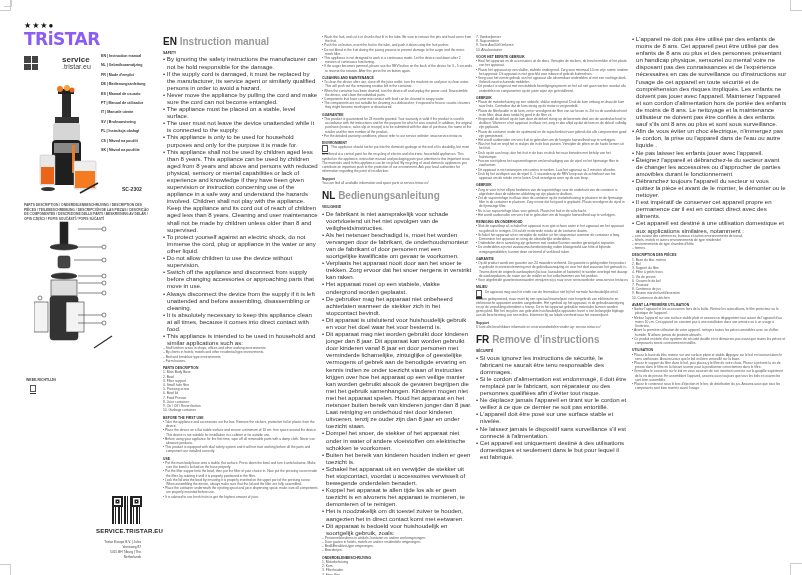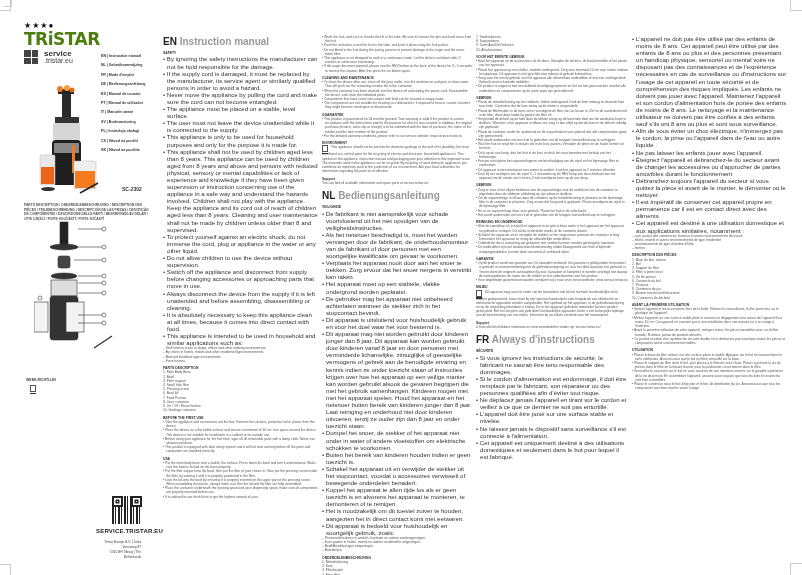--- a/index.html
+++ b/index.html
@@ -2,22 +2,22 @@
 <html><head>
 <meta charset="utf-8">
 <style>
 *{box-sizing:border-box;margin:0;padding:0}
 html,body{width:802px;height:575px;background:#fff;overflow:hidden}
 body{position:relative;font-family:"Liberation Sans",sans-serif;color:#222}
 .crop{position:absolute;border:1px solid #ccc}
 .cover{position:absolute;left:0;top:0;width:165px;height:575px}
 .logo{position:absolute;left:24px;top:22px;width:80px}
 .stars{font-size:8px;letter-spacing:1px;color:#111;line-height:8px}
-.brand{font-family:"DejaVu Sans",sans-serif;font-weight:bold;font-size:17px;letter-spacing:-0.5px;color:#4d7c0f;line-height:18px}
-.svc{position:absolute;left:24px;top:50px;display:flex;align-items:flex-start;gap:6px}
+.brand{font-family:"DejaVu Sans",sans-serif;font-weight:bold;font-size:17px;letter-spacing:-0.5px;color:#8b5cf6;line-height:18px}
+.svc{position:absolute;left:24px;top:56px;display:flex;align-items:flex-start;gap:24px}
 .grid4{width:14px;height:14px;display:grid;grid-template-columns:1fr 1fr;gap:1px}
 .grid4 span{background:#444;display:block}
 .svctext{font-size:7px;color:#444;line-height:7px}
 .svctext b{display:block;font-size:8px;color:#333}
 .langs{position:absolute;left:101px;top:52px;font-size:3.6px;line-height:9.4px;font-weight:bold;color:#333}
 .model{position:absolute;left:122px;top:186px;font-size:5px;font-weight:bold;color:#333}
 .product{position:absolute;left:38px;top:85px;width:62px;height:110px}
 .parts-caption{position:absolute;left:24px;top:203px;width:128px;font-size:3.3px;line-height:4.5px;font-weight:bold;color:#555}
 .explode{position:absolute;left:34px;top:220px;width:92px;height:130px}
 .weee{position:absolute;left:26px;top:378px;font-size:3.5px;font-weight:bold;color:#444}
@@ -307,21 +307,21 @@
   <ul class="sm">
     <li>Op dit product wordt een garantie van 24 maanden verleend. Uw garantie is geldig indien het product is gebruikt in overeenstemming met de gebruiksaanwijzing en voor het doel waarvoor het gemaakt is. Tevens dient de originele aankoopbon (factuur, kassabon of kwitantie) te worden overlegd met daarop de aankoopdatum, de naam van de retailer en het artikelnummer van het product.</li>
       <li>Voor uitgebreide garantievoorwaarden verwijzen wij u naar onze servicewebsite: www.service.tristar.eu</li>
   </ul>
   <div class="sub">MILIEU</div>
   <div class="sm"><span class="binicon"></span><span>Dit apparaat mag aan het einde van de levensduur niet bij het normale huishoudelijke afval worden gedeponeerd, maar moet bij een speciaal inzamelpunt voor hergebruik van elektrische en elektronische apparaten worden aangeboden. Het symbool op het apparaat, in de gebruiksaanwijzing en op de verpakking attendeert u hierop. De in het apparaat gebruikte materialen kunnen worden gerecycled. Met het recyclen van gebruikte huishoudelijke apparaten levert u een belangrijke bijdrage aan de bescherming van ons milieu. Informeer bij uw lokale overheid naar het inzamelpunt.</span></div>
   <div class="sub">Support</div>
   <div class="sm">U kunt alle beschikbare informatie en reserveonderdelen vinden op: service.tristar.eu!</div>
   <div class="gap"></div>
 
-  <div class="h1"><b>FR</b> <span>Always d'instructions</span></div>
+  <div class="h1"><b>FR</b> <span>Remove d'instructions</span></div>
   <div class="sub">SÉCURITÉ</div>
   <ul class="big">
     <li>Si vous ignorez les instructions de sécurité, le fabricant ne saurait être tenu responsable des dommages.</li>
       <li>Si le cordon d'alimentation est endommagé, il doit être remplacé par le fabricant, son réparateur ou des personnes qualifiées afin d'éviter tout risque.</li>
       <li>Ne déplacez jamais l'appareil en tirant sur le cordon et veillez à ce que ce dernier ne soit pas entortillé.</li>
     <li>L'appareil doit être posé sur une surface stable et nivelée.</li>
       <li>Ne laissez jamais le dispositif sans surveillance s'il est connecté à l'alimentation.</li>
       <li>Cet appareil est uniquement destiné à des utilisations domestiques et seulement dans le but pour lequel il est fabriqué.</li>
   </ul>
 </div>

